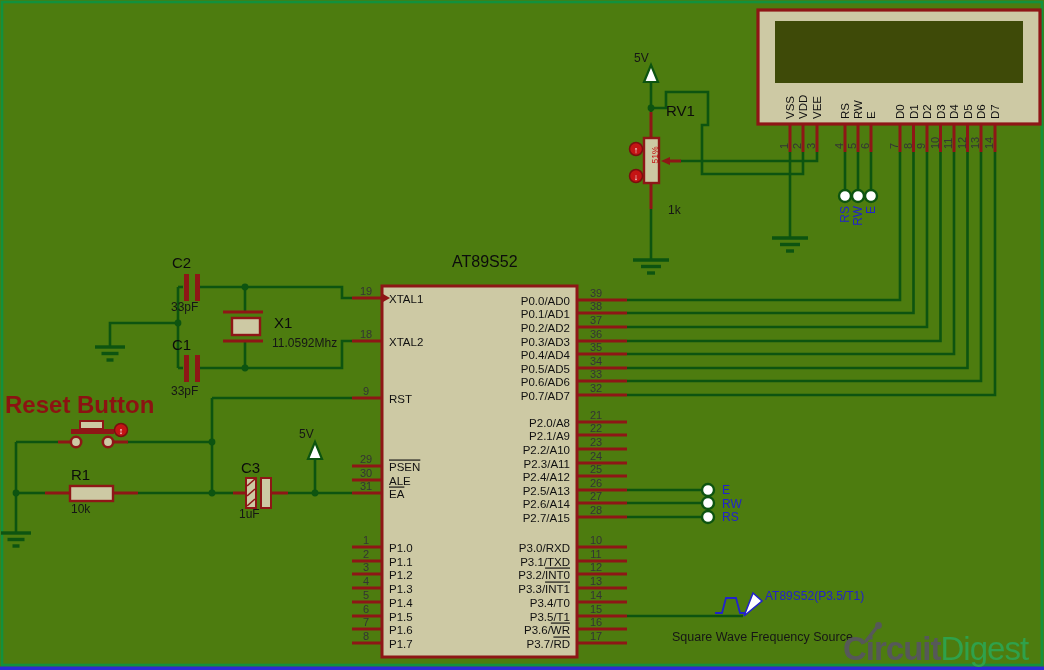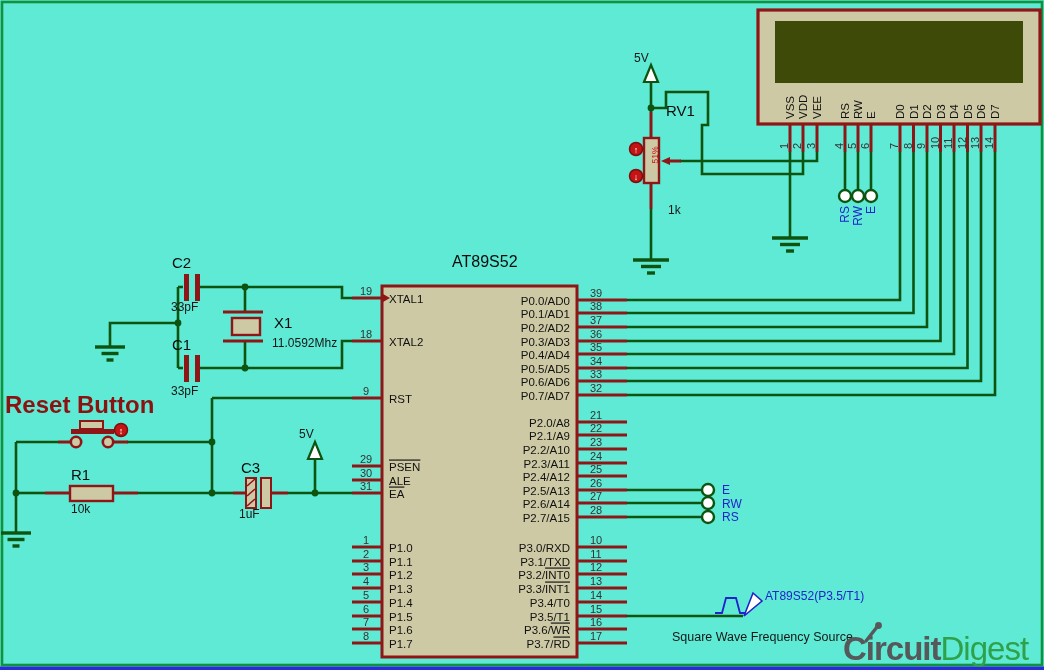--- a/index.html
+++ b/index.html
@@ -1,16 +1,16 @@
 <!DOCTYPE html>
 <html><head>
 <meta charset="utf-8">
 <style>
   html,body{margin:0;padding:0;background:#ffffff;}
-  .stage{position:relative;width:1044px;height:670px;background:#5eead4;overflow:hidden;
+  .stage{position:relative;width:1044px;height:670px;background:#4d7c0f;overflow:hidden;
          font-family:"Liberation Sans", sans-serif;}
   svg text{font-family:"Liberation Sans", sans-serif;}
   .pinname{font-size:11.5px;fill:#111111;}
   .pinnum{font-size:11px;fill:#343434;}
   .refdes{font-size:15px;fill:#0c0c0c;}
   .val{font-size:12px;fill:#161616;}
   .bluetxt{font-size:12px;fill:#2222cc;}
   .ov{text-decoration:overline;}
 </style>
 </head>

